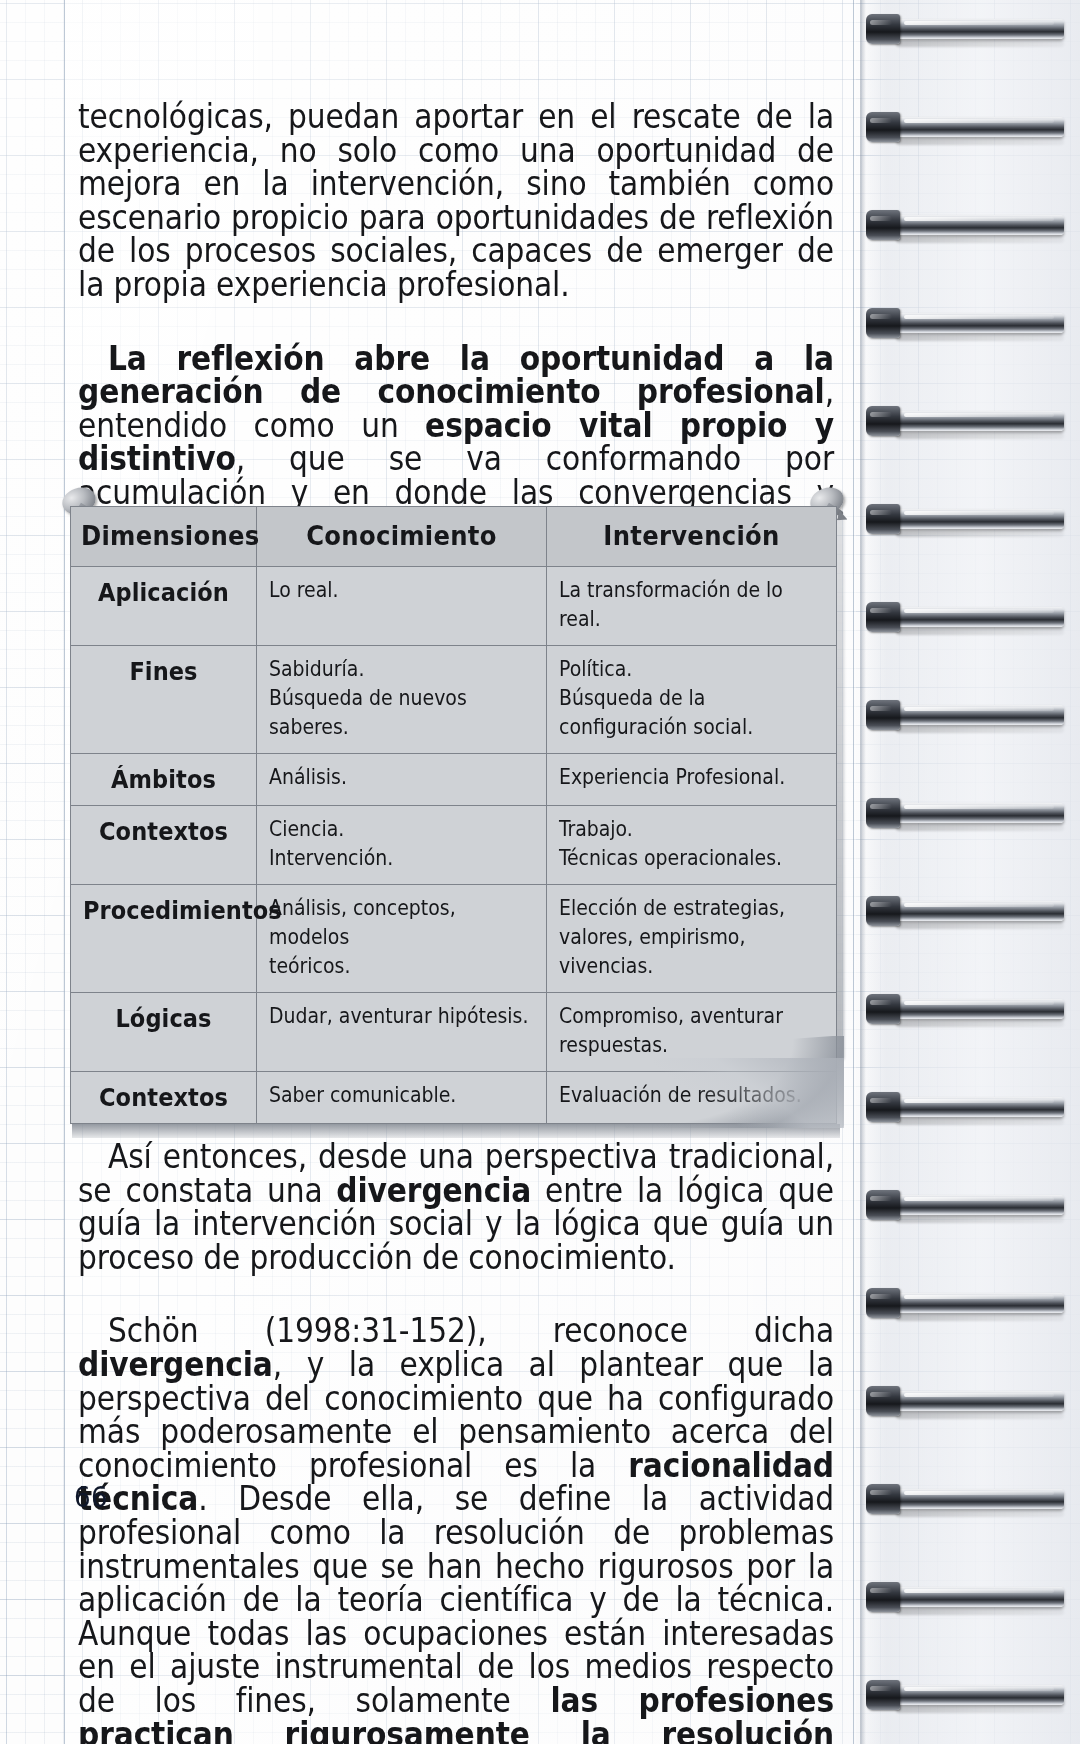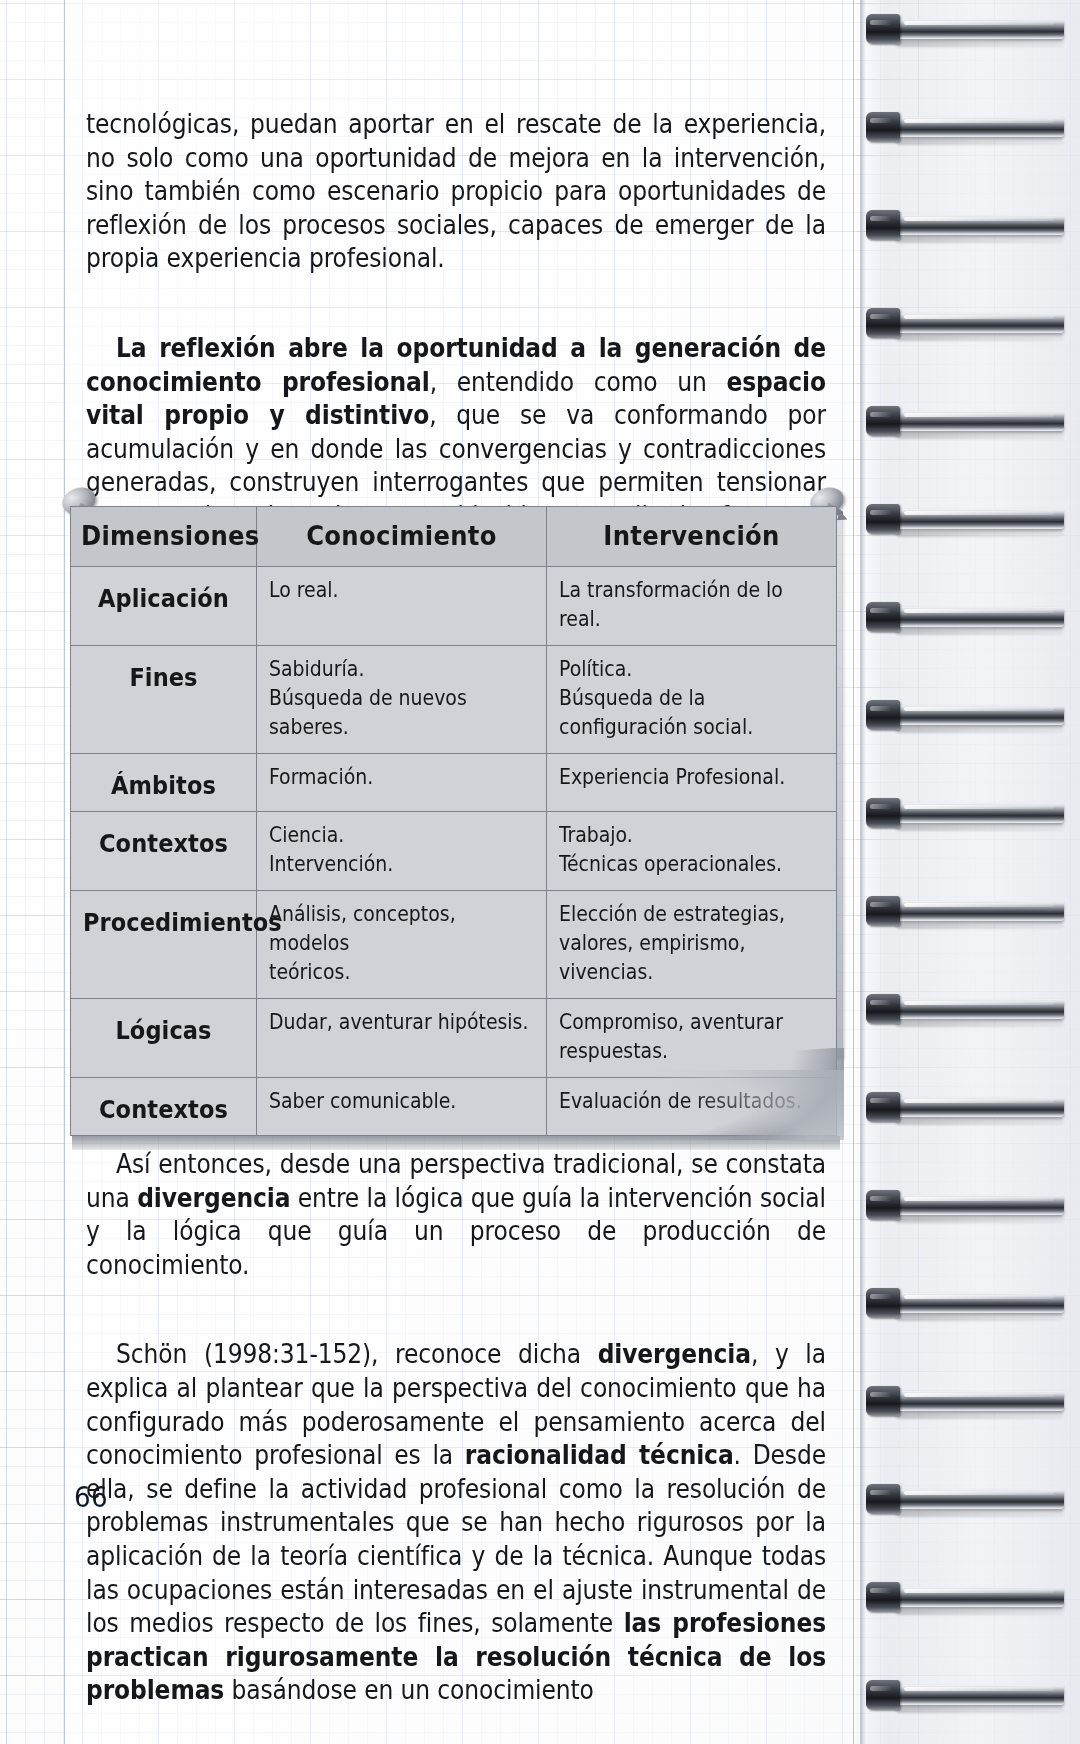--- a/index.html
+++ b/index.html
@@ -81,22 +81,22 @@
     background:linear-gradient(to right, rgba(0,0,0,.18), rgba(0,0,0,.04));
     filter:blur(1px);
   }
 
   
   #doc{
     position:absolute;left:70px;top:0;width:772px;
     color:#16171a;
   }
   p.para{
-    margin:16px;
-    font-size:26px;
+    margin:8px;
+    font-size:33px;
     line-height:33.6px;
     text-align:justify;
     letter-spacing:-0.1px;
     font-stretch:condensed;
   }
   p.para b{font-weight:700;}
   .indent{ text-indent:30px; }
   .gap{height:24px;}
 
   
@@ -129,21 +129,21 @@
   table#cmp thead th{
     background:#c3c6ca;
     font-weight:700;
     font-size:27px;
     padding:14px 10px 16px 10px;
     letter-spacing:.3px;
   }
   table#cmp thead th.first{text-align:right;margin-left:14px;}
   table#cmp td.dim{
     text-align:center;font-weight:700;font-size:25px;letter-spacing:.1px;
-    padding-top:17px;
+    padding-top:11px;
   }
   .c-dim{width:186px;}
   .c-con{width:290px;}
   .c-int{width:290px;}
   .cellline{display:block;}
 
   
   #curl{
     position:absolute;right:-2px;bottom:-4px;width:240px;height:92px;overflow:hidden;pointer-events:none;
   }
@@ -359,21 +359,21 @@
           </td>
           <td>
             <span class="cellline">Política.</span>
             <span class="cellline">Búsqueda de la</span>
             <span class="cellline">configuración social.</span>
           </td>
         </tr>
         <tr>
           <td class="dim">Ámbitos</td>
           <td>
-            <span class="cellline">Formación.</span>
+            <span class="cellline">Análisis.</span>
           </td>
           <td>
             <span class="cellline">Experiencia Profesional.</span>
           </td>
         </tr>
         <tr>
           <td class="dim">Contextos</td>
           <td>
             <span class="cellline">Ciencia.</span>
             <span class="cellline">Intervención.</span>

